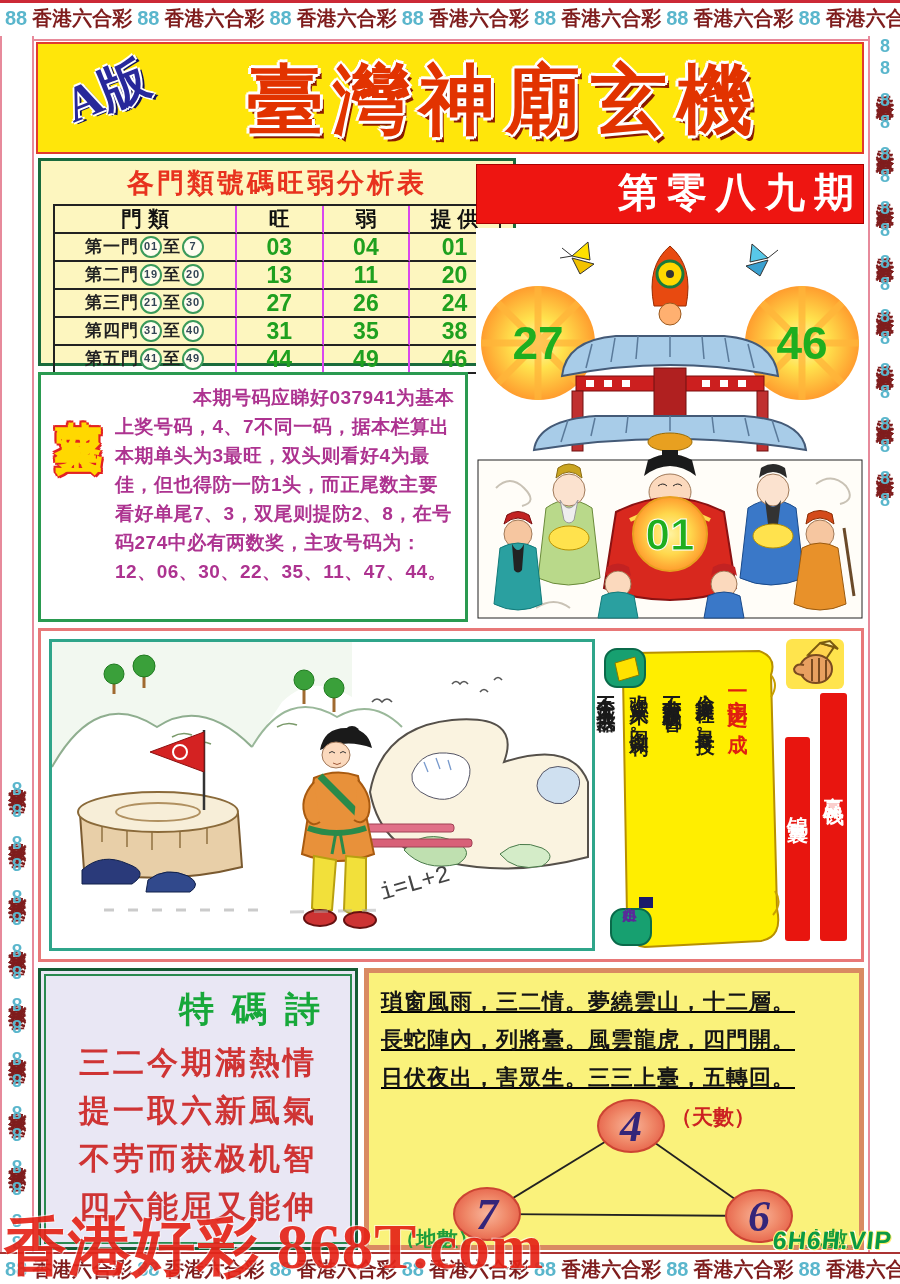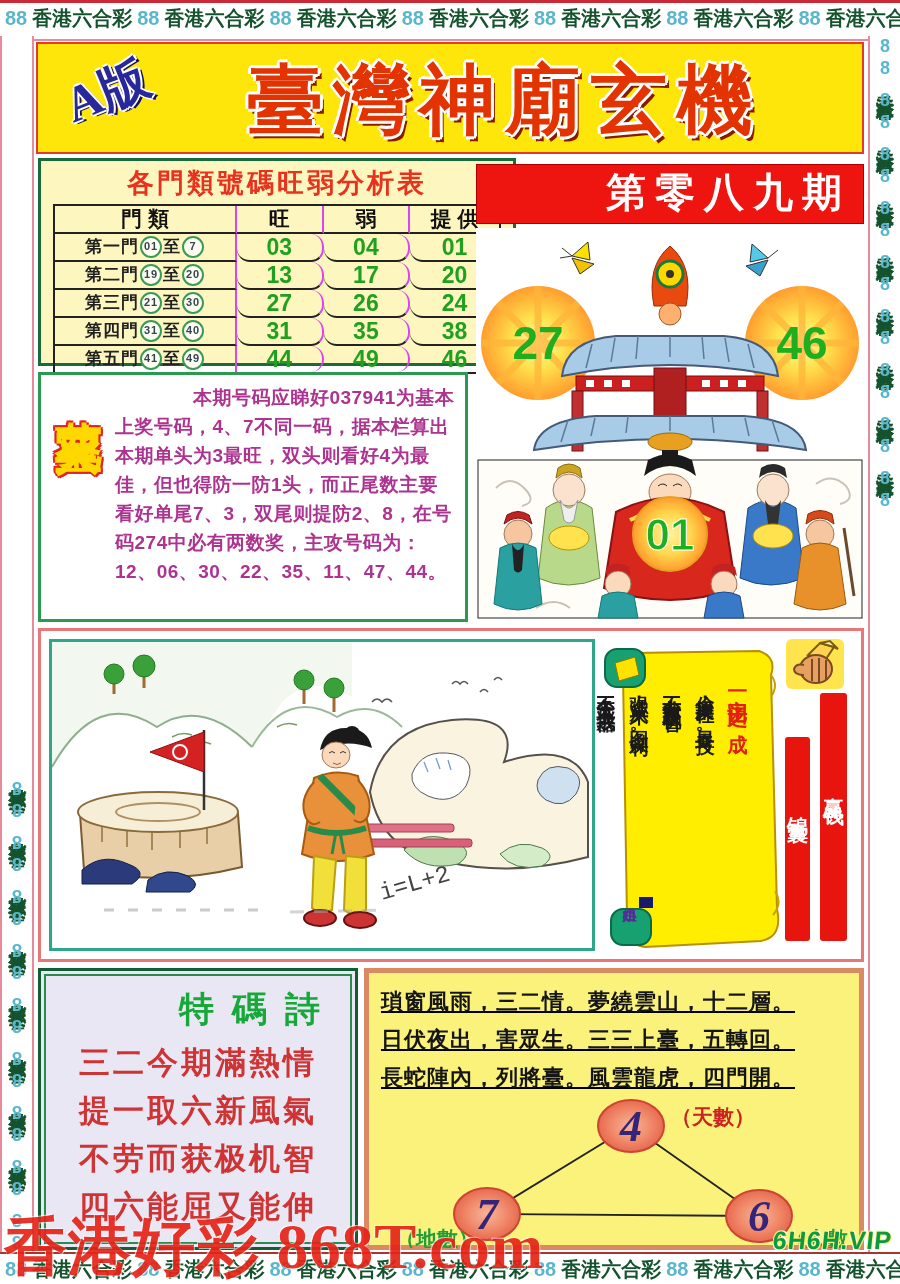--- a/index.html
+++ b/index.html
@@ -10,21 +10,21 @@
   .h-band{position:absolute;left:0;width:900px;background:#fff;overflow:hidden;}
   .h-band.top{top:0;height:36px;border-top:3px solid #cc2936;border-bottom:2px solid #e78a9b;}
   .h-band.bottom{top:1252px;height:32px;border-top:2px solid #a33;border-bottom:3px solid #cc2936;}
   .h-track{white-space:nowrap;text-align:center;font-weight:bold;font-size:20px;line-height:31px;}
   .v-band{position:absolute;top:36px;height:1216px;width:30px;background:#fff;overflow:hidden;}
   .v-band.left{left:0;border-left:2px solid #e78a9b;border-right:2px solid #e78a9b;}
   .v-band.right{left:868px;border-left:2px solid #e78a9b;border-right:2px solid #e78a9b;}
   .v-track{writing-mode:vertical-rl;text-orientation:upright;font-weight:bold;font-size:18px;
            height:100%;margin:0 auto;letter-spacing:2px;}
   .v-band.left .v-track{transform:rotate(180deg);}
-  .b-txt{color:#14532d;}
+  .b-txt{color:#7f1d1d;}
   .b-sep{color:#5ab6cc;margin:0 5px;}
 
   
   .title-box{position:absolute;left:36px;top:42px;width:824px;height:108px;background:#ffe60a;
              border:2px solid #e23b2e;}
   .main-title{position:absolute;left:110px;right:0;top:6px;text-align:center;font-size:76px;font-weight:bold;
               letter-spacing:10px;color:#e23300;font-family:"Liberation Serif",serif;
               text-shadow:-3px 0 #fff,3px 0 #fff,0 -3px #fff,0 3px #fff,-2px -2px #fff,2px 2px #fff,4px 5px 0 #8a1a00;}
   .badge{position:absolute;left:26px;top:14px;font-size:50px;font-weight:bold;color:#28289a;
          transform:rotate(-22deg);font-family:"Liberation Serif",serif;
@@ -34,28 +34,28 @@
   .table-box{position:absolute;left:38px;top:158px;width:478px;height:208px;background:#fdf6bf;
              border:3px solid #1a6b3c;box-sizing:border-box;padding:2px 12px;}
   .table-title{text-align:center;color:#e8321e;font-weight:bold;font-size:27px;letter-spacing:3px;margin:2px 0 3px;}
   .antable{border:2px solid #222;}
   .trow{display:grid;grid-template-columns:41% 19.5% 19.5% 20%;}
   .tc{border-right:2px solid #d946ef;border-bottom:2px solid #222;text-align:center;height:26px;line-height:26px;overflow:hidden;}
   .trow .tc:last-child{border-right:none;}
   .trow:last-child .tc{border-bottom:none;}
   .tc.head{font-size:21px;font-weight:bold;color:#111;}
   .tc.label{font-size:17px;font-weight:bold;color:#222;letter-spacing:1px;}
-  .tc.val{font-size:23px;font-weight:bold;color:#1fa01f;border-radius:13px;}
+  .tc.val{font-size:23px;font-weight:bold;color:#1fa01f;}
   .circ{display:inline-block;width:18px;height:18px;line-height:16px;border:2px solid #3a9a5a;border-radius:50%;
         font-size:11px;font-weight:bold;color:#345;text-align:center;vertical-align:2px;margin:0 1px;background:#fffdf0;}
 
   
   .issue-banner{position:absolute;left:476px;top:164px;width:388px;height:60px;background:#ee1511;
                 border:1px solid #a00;box-sizing:border-box;color:#fff;font-weight:bold;font-size:40px;
-                letter-spacing:9px;text-align:right;line-height:56px;padding-right:12px;
+                letter-spacing:9px;text-align:right;line-height:56px;
                 font-family:"Liberation Serif",serif;}
   .temple-pic{position:absolute;left:476px;top:228px;width:388px;height:392px;background:#fff;}
 
   
   .kuihua-box{position:absolute;left:38px;top:372px;width:430px;height:250px;background:#fff;
               border:3px solid #2a9a50;box-sizing:border-box;display:flex;}
   .kh-title{writing-mode:vertical-rl;text-orientation:upright;font-size:47px;font-weight:bold;line-height:60px;
             color:#ffd800;margin:8px 2px 0 8px;font-family:"Liberation Serif",serif;letter-spacing:2px;
             text-shadow:-2px 0 #e32222,2px 0 #e32222,0 -2px #e32222,0 2px #e32222,2px 2px #e32222,-2px -2px #e32222;}
   .kh-body{flex:1;color:#ad3390;font-weight:bold;font-size:19px;line-height:1.53;padding:8px 10px 12px 4px;
@@ -137,21 +137,21 @@
       </div>
       <div class="trow">
         <div class="tc label"><span>第一門</span><span class="circ">01</span><span>至</span><span class="circ">7</span></div>
         <div class="tc val">03</div>
         <div class="tc val">04</div>
         <div class="tc val">01</div>
       </div>
       <div class="trow">
         <div class="tc label"><span>第二門</span><span class="circ">19</span><span>至</span><span class="circ">20</span></div>
         <div class="tc val">13</div>
-        <div class="tc val">17</div>
+        <div class="tc val">11</div>
         <div class="tc val">20</div>
       </div>
       <div class="trow">
         <div class="tc label"><span>第三門</span><span class="circ">21</span><span>至</span><span class="circ">30</span></div>
         <div class="tc val">27</div>
         <div class="tc val">26</div>
         <div class="tc val">24</div>
       </div>
       <div class="trow">
         <div class="tc label"><span>第四門</span><span class="circ">31</span><span>至</span><span class="circ">40</span></div>
@@ -455,22 +455,22 @@
       <div class="poem-title">特碼詩</div>
       <div class="poem-line">三二今期滿熱情</div>
       <div class="poem-line">提一取六新風氣</div>
       <div class="poem-line">不劳而获极机智</div>
       <div class="poem-line">四六能屈又能伸</div>
     </div>
   </div>
 
   <div class="riddle-box">
     <p class="riddle-line">瑣窗風雨，三二情。夢繞雲山，十二層。</p>
+    <p class="riddle-line">長蛇陣內，列將臺。風雲龍虎，四門開。</p>
     <p class="riddle-line">日伏夜出，害眾生。三三上臺，五轉回。</p>
-    <p class="riddle-line">長蛇陣內，列將臺。風雲龍虎，四門開。</p>
     <svg width="486" height="152" viewBox="0 0 486 152">
       <defs>
         <radialGradient id="node">
             <stop offset="0%" stop-color="#f8b49a"></stop>
             <stop offset="60%" stop-color="#f08a6a"></stop>
             <stop offset="100%" stop-color="#e86a50"></stop>
           </radialGradient>
       </defs>
       <g stroke="#222" stroke-width="1.8">
         <line x1="250" y1="30" x2="106" y2="118"></line>

